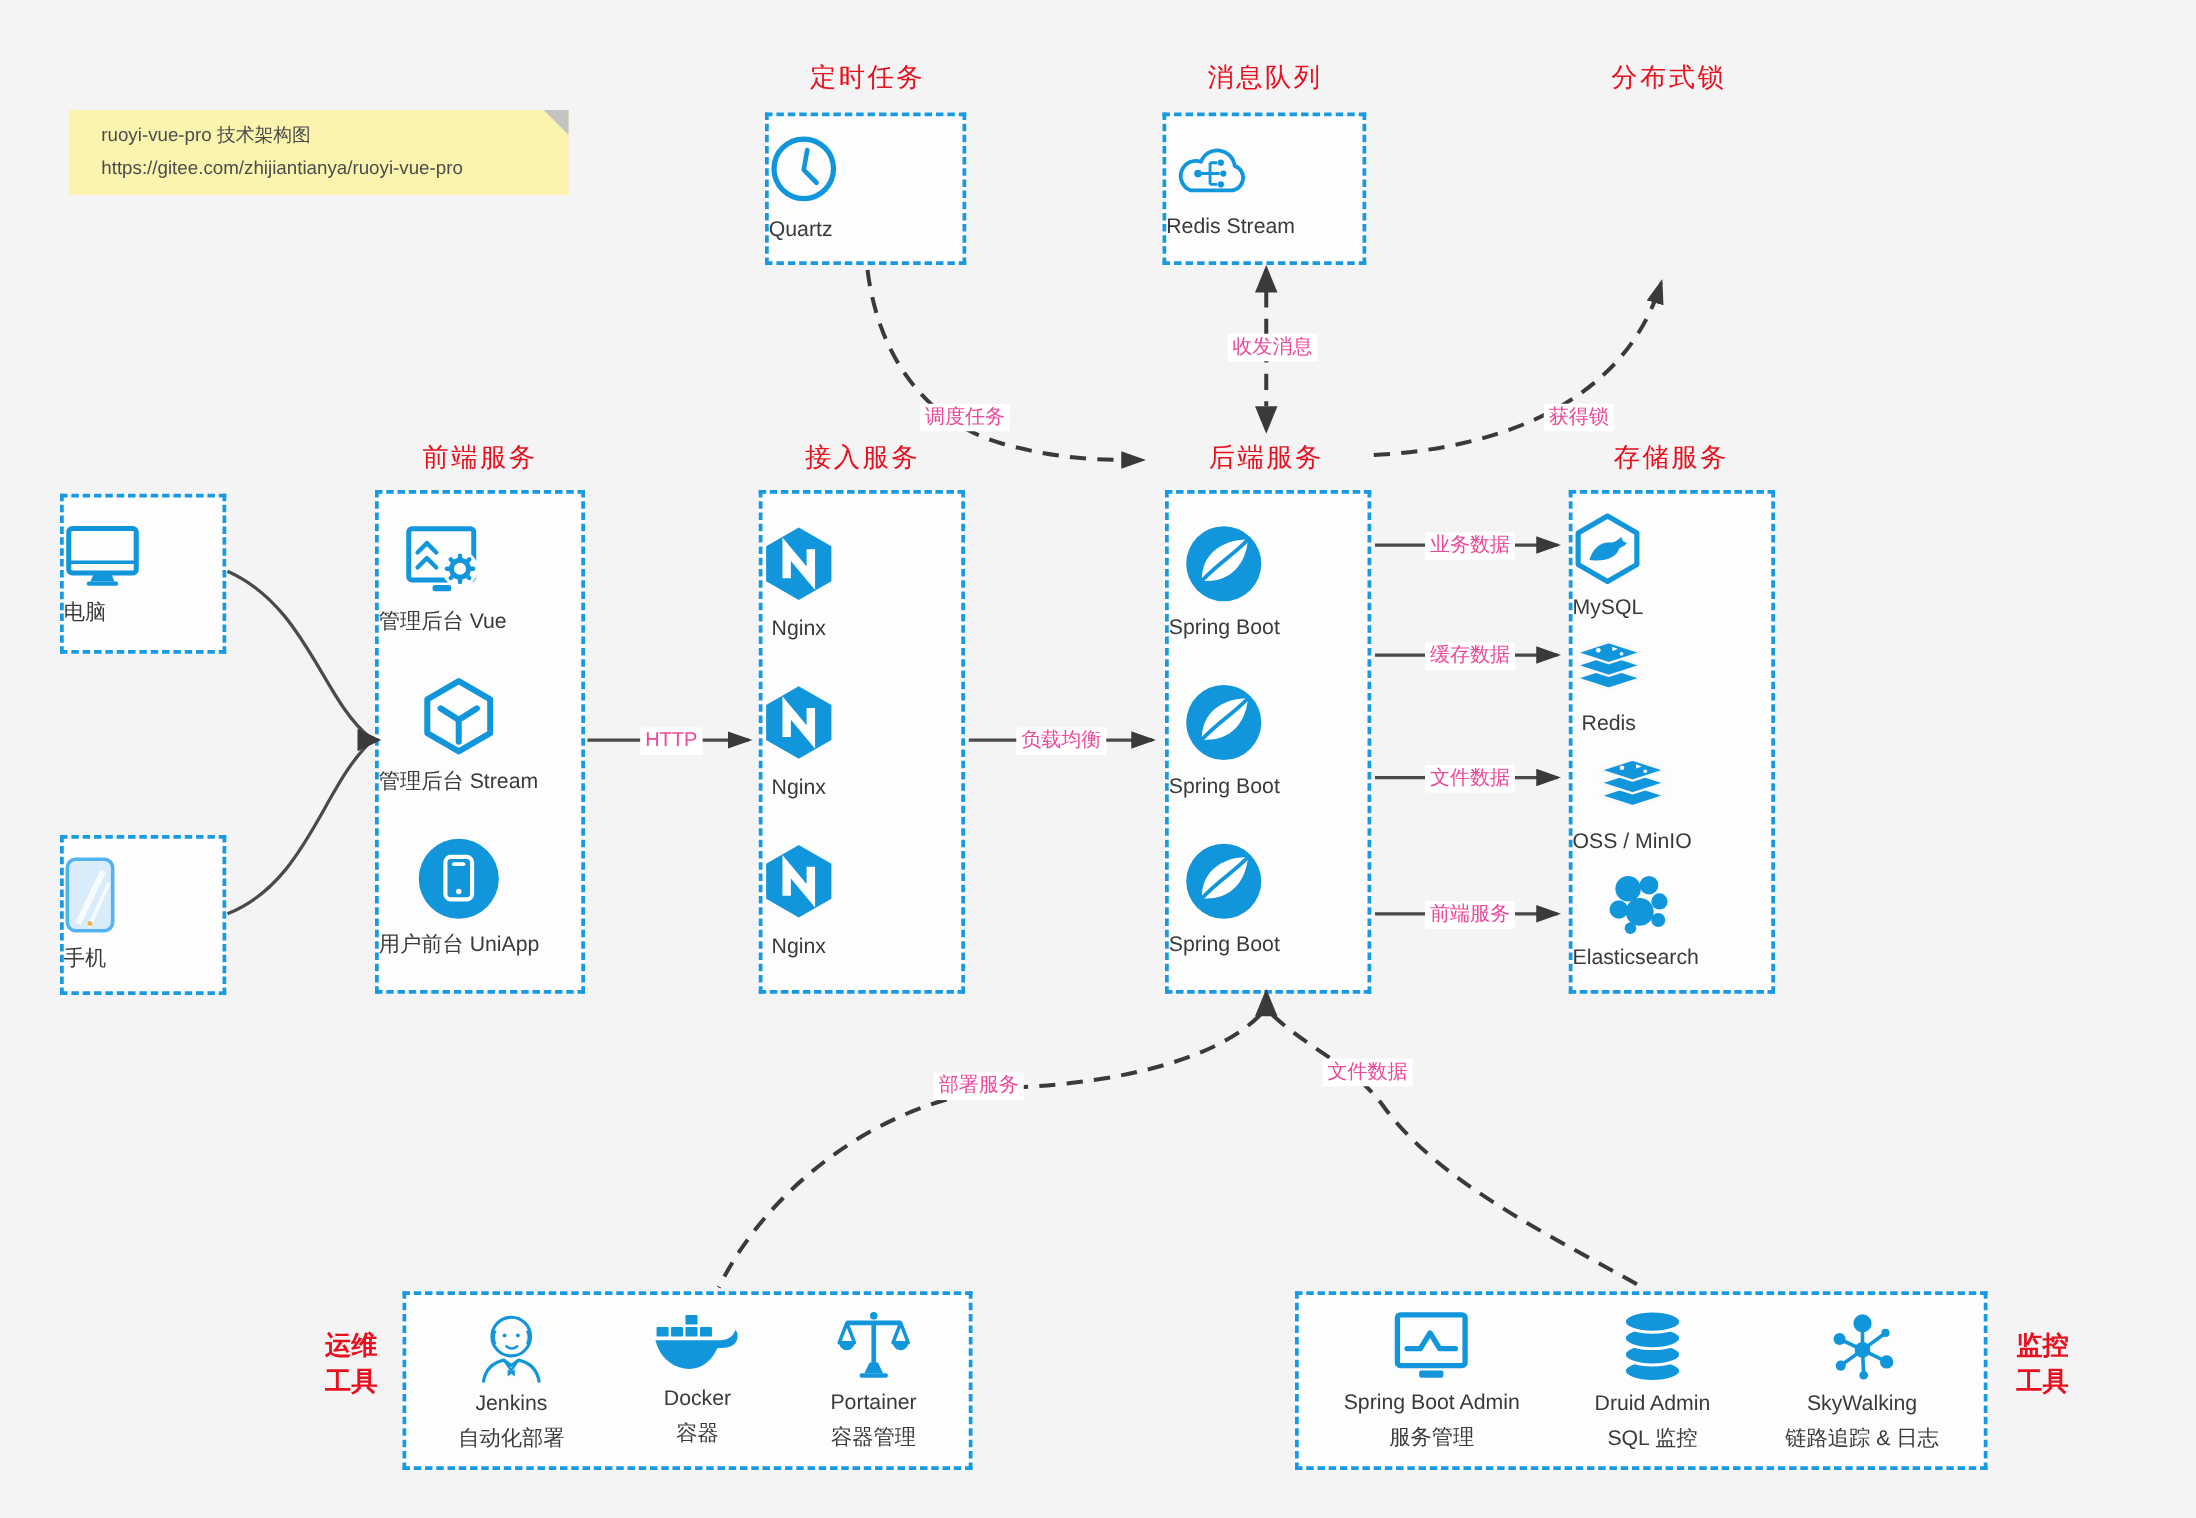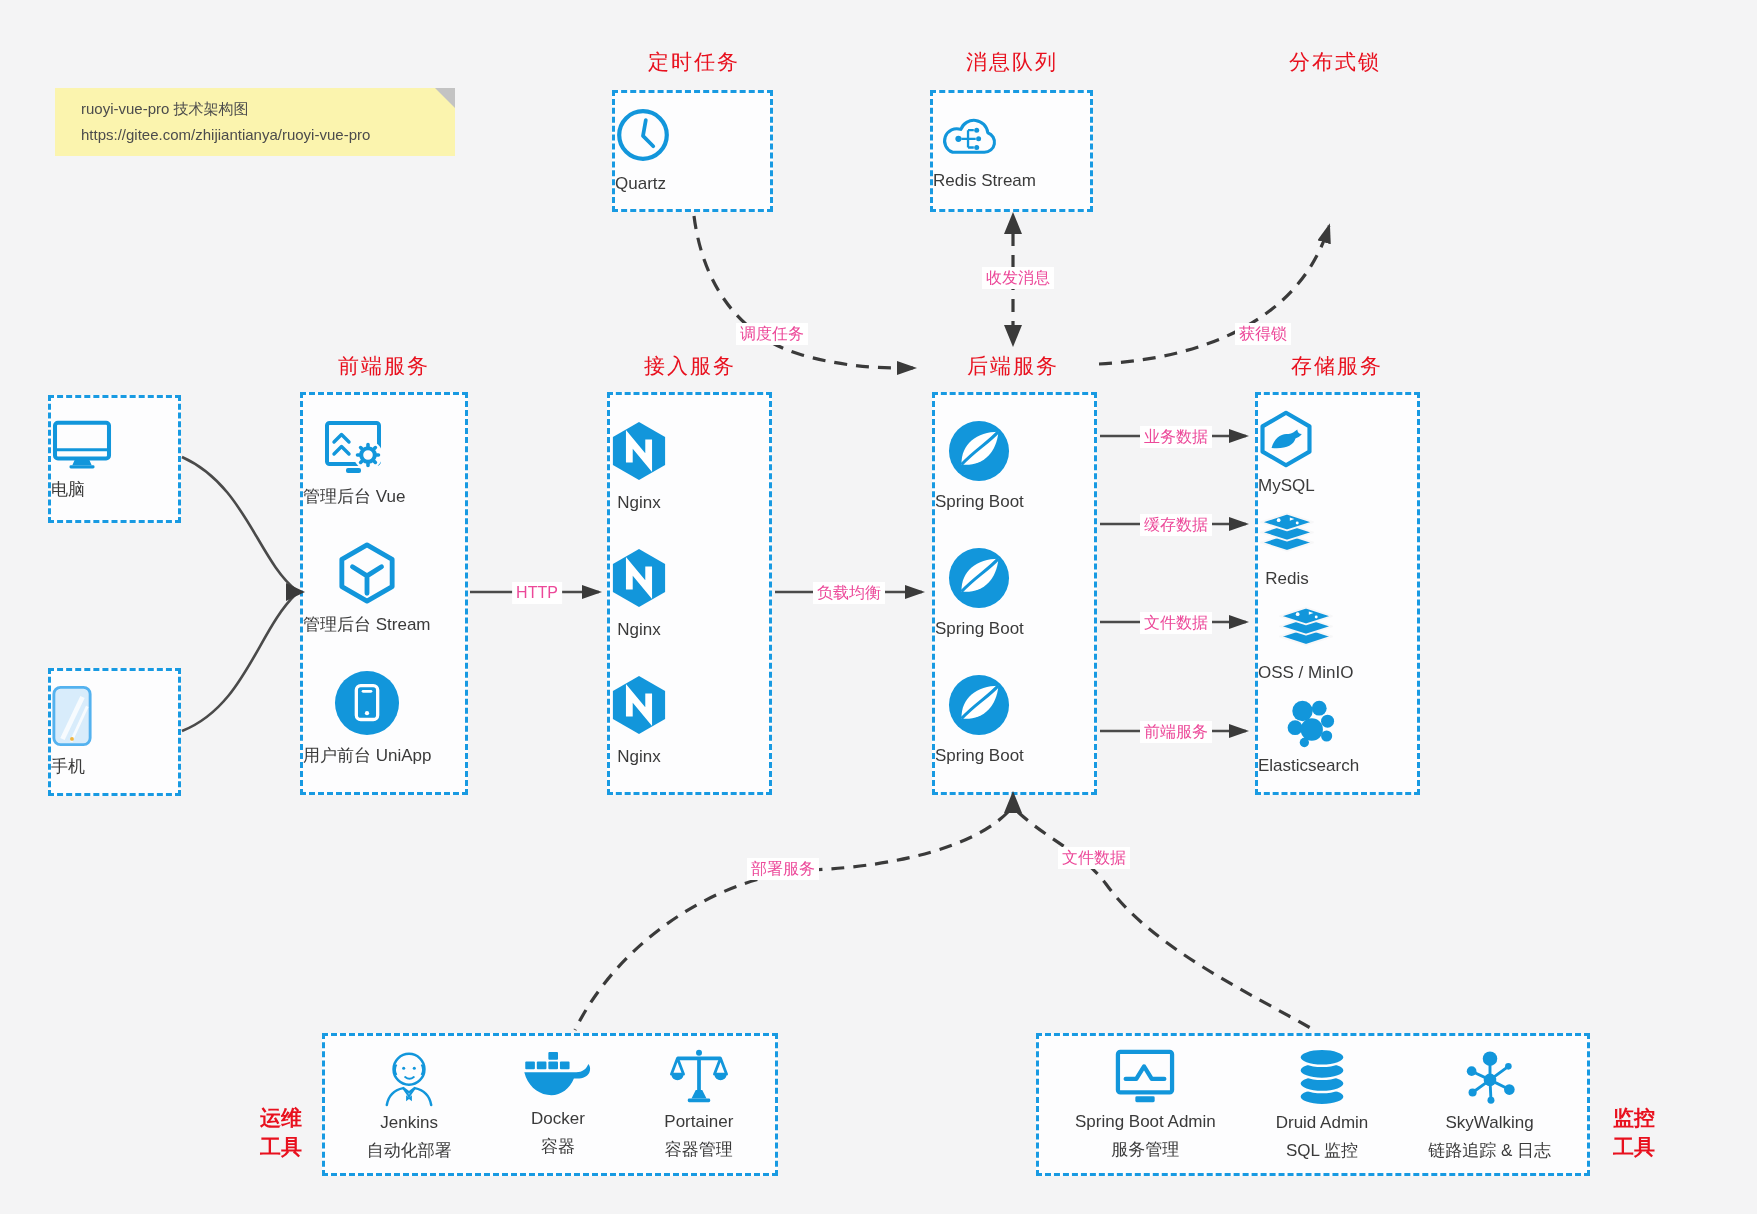--- a/index.html
+++ b/index.html
@@ -9,21 +9,21 @@
        display:flex;flex-direction:column;align-items:flex-start;z-index:2;}
   .col-box{justify-content:space-around;padding:8px 0;}
   .top-box{justify-content:center;gap:9px;}
   .client-box{justify-content:center;gap:8px;}
   .row-box{flex-direction:row;justify-content:space-around;align-items:center;padding:0 6px;}
   .item{display:flex;flex-direction:column;align-items:center;gap:8px;}
   .node-label{font-size:17px;color:#3a3a3a;white-space:nowrap;text-align:center;line-height:24px;}
   .group-title{position:absolute;transform:translateX(-50%);color:#e8101e;font-weight:normal;
                font-size:21px;letter-spacing:2px;white-space:nowrap;z-index:3;}
   .side-label{position:absolute;transform:translateX(-50%);color:#e8101e;font-weight:bold;
-              font-size:21px;line-height:29px;text-align:center;z-index:3;margin-top:41px;}
+              font-size:21px;line-height:29px;text-align:center;z-index:3;}
   .edge-label{position:absolute;transform:translate(-50%,-50%);background:#ffffff;color:#ec4899;
               font-size:16px;line-height:20px;padding:1px 4px;white-space:nowrap;z-index:6;}
   .overlay{position:absolute;left:0;top:0;z-index:5;pointer-events:none;}
   .note{position:absolute;left:55px;top:88px;width:400px;height:68px;background:#fbf4ae;
         z-index:2;box-sizing:border-box;padding:8px 26px;}
   .note-line{font-size:15px;color:#4c4c4c;line-height:26px;white-space:nowrap;}
   .note-fold{position:absolute;top:0;right:0;z-index:3;}
   .icon{display:flex;align-items:center;justify-content:center;}
 </style>
 </head>

